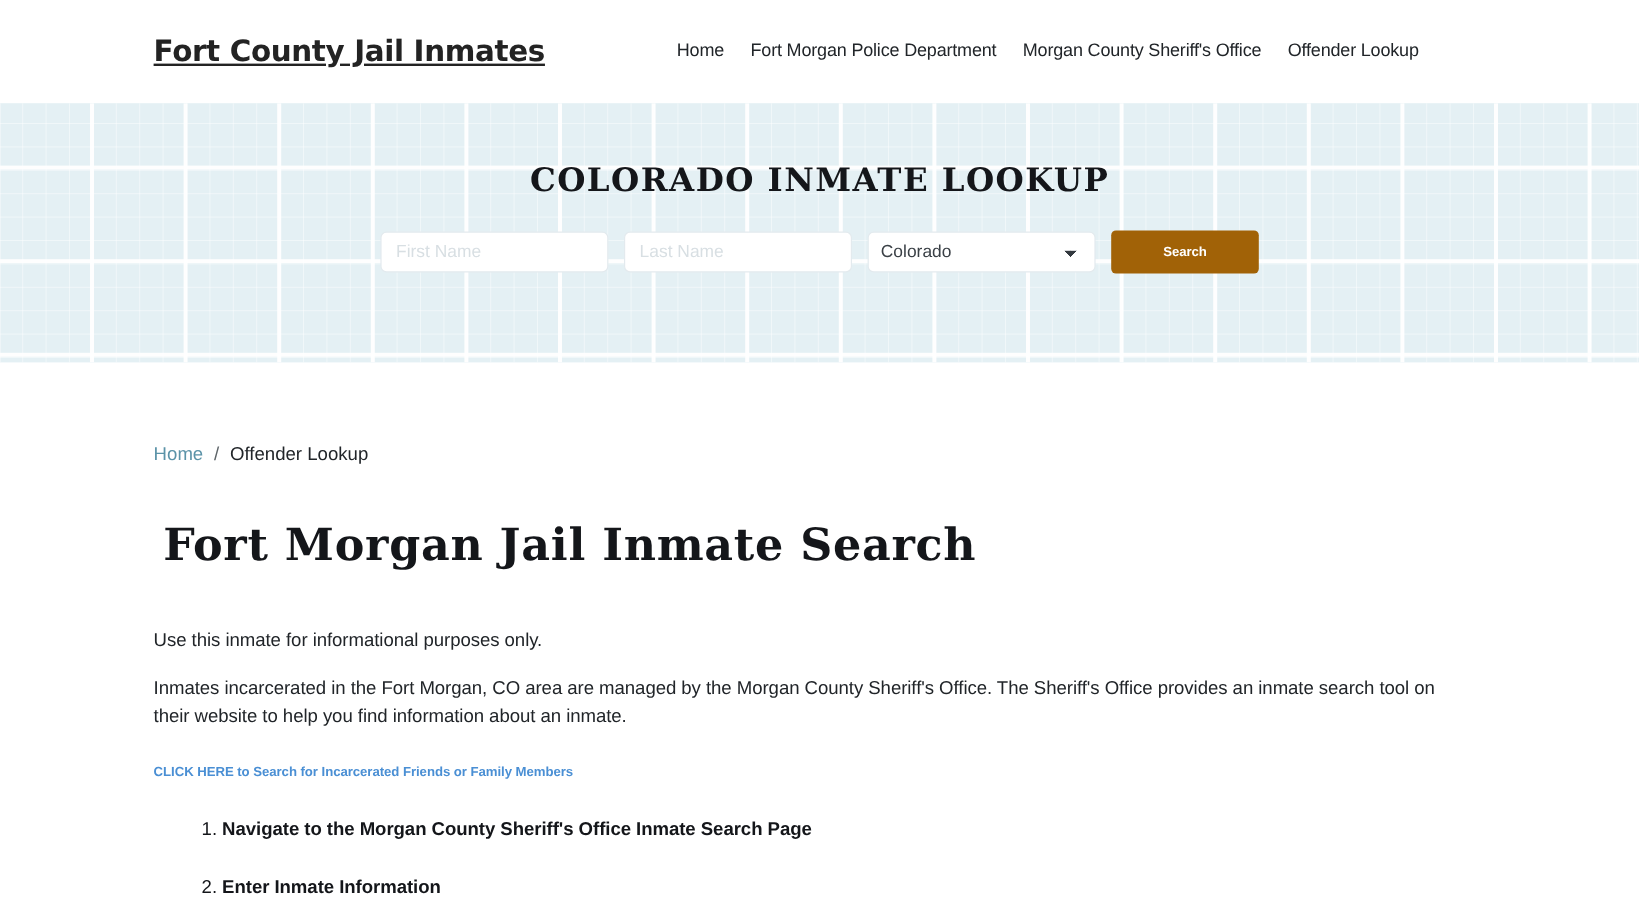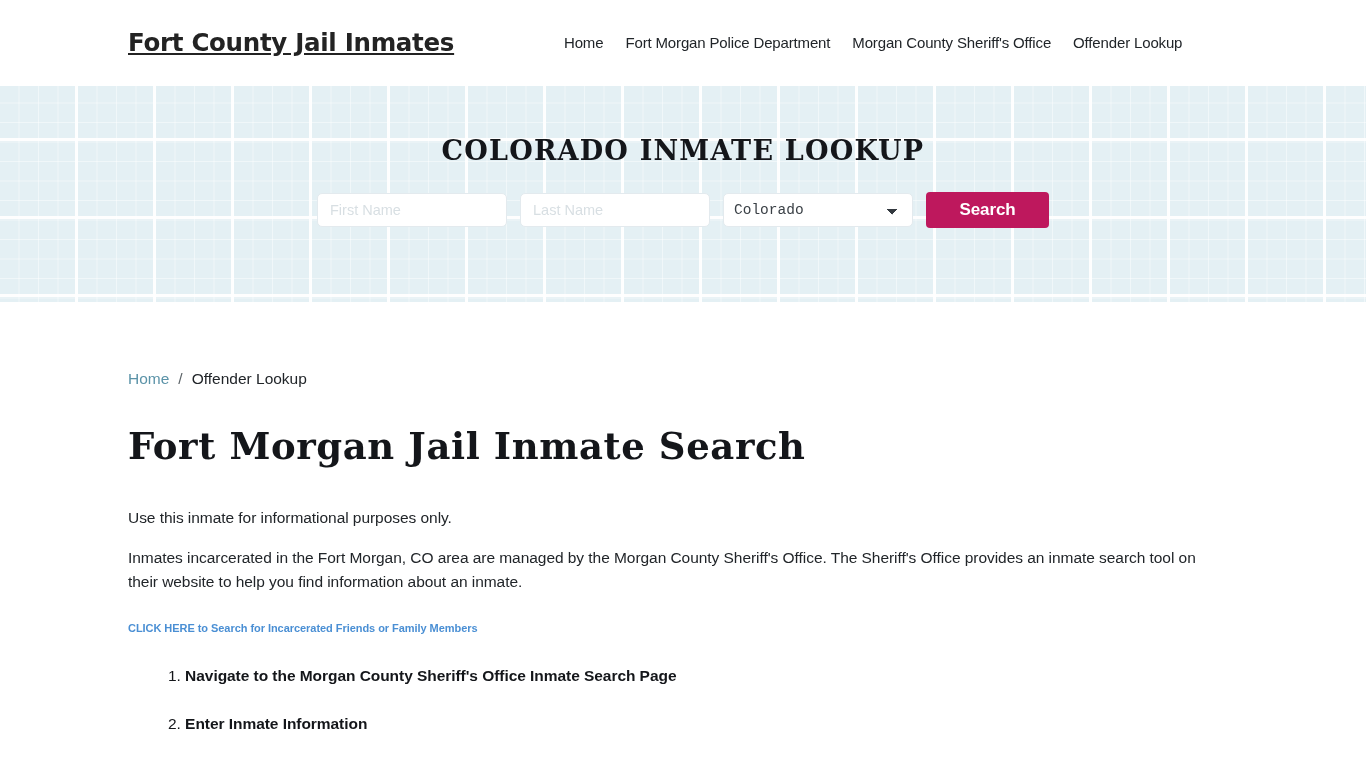--- a/index.html
+++ b/index.html
@@ -105,45 +105,45 @@
     padding: 0 12px;
     outline: none;
   }
   .text-input::placeholder { color: #d8dfe3; }
   .state-select {
     width: 190px;
     height: 34px;
     border: 1px solid #e3eaee;
     border-radius: 5px;
     background: #ffffff;
-    font-family: Liberation Mono, monospace;
+    font-family: Liberation Sans, sans-serif;
     font-size: 14.5px;
     color: #3a4046;
     padding: 0 10px;
     outline: none;
     -webkit-appearance: none;
     appearance: none;
     background-image:
       linear-gradient(45deg, transparent 50%, #33393f 50%),
       linear-gradient(135deg, #33393f 50%, transparent 50%);
     background-position:
       calc(100% - 20px) 14.5px,
       calc(100% - 14.5px) 14.5px;
     background-size: 5.5px 5.5px, 5.5px 5.5px;
     background-repeat: no-repeat;
   }
   .search-button {
     width: 123px;
     height: 36px;
-    background: #be185d;
+    background: #a16207;
     color: #ffffff;
     border: none;
     border-radius: 4px;
     font-family: "Liberation Sans", sans-serif;
-    font-size: 17px;
+    font-size: 11px;
     font-weight: bold;
     letter-spacing: -0.1px;
     cursor: pointer;
   }
 
   
   .main-content {
     padding: 0 128px;
   }
   .breadcrumb {
@@ -160,21 +160,21 @@
   }
   .breadcrumb-sep { color: #5d6468; }
   .breadcrumb-current { color: #212529; }
 
   .page-title {
     font-family: "DejaVu Serif", "Liberation Serif", serif;
     font-weight: bold;
     font-size: 37px;
     letter-spacing: 0.6px;
     color: #14161a;
-    margin: 0;
+    margin: 8px;
     padding-top: 36px;
     line-height: 1.15;
   }
 
   .body-text {
     font-size: 15.5px;
     line-height: 24px;
     color: #212529;
     margin: 0;
     letter-spacing: -0.05px;

